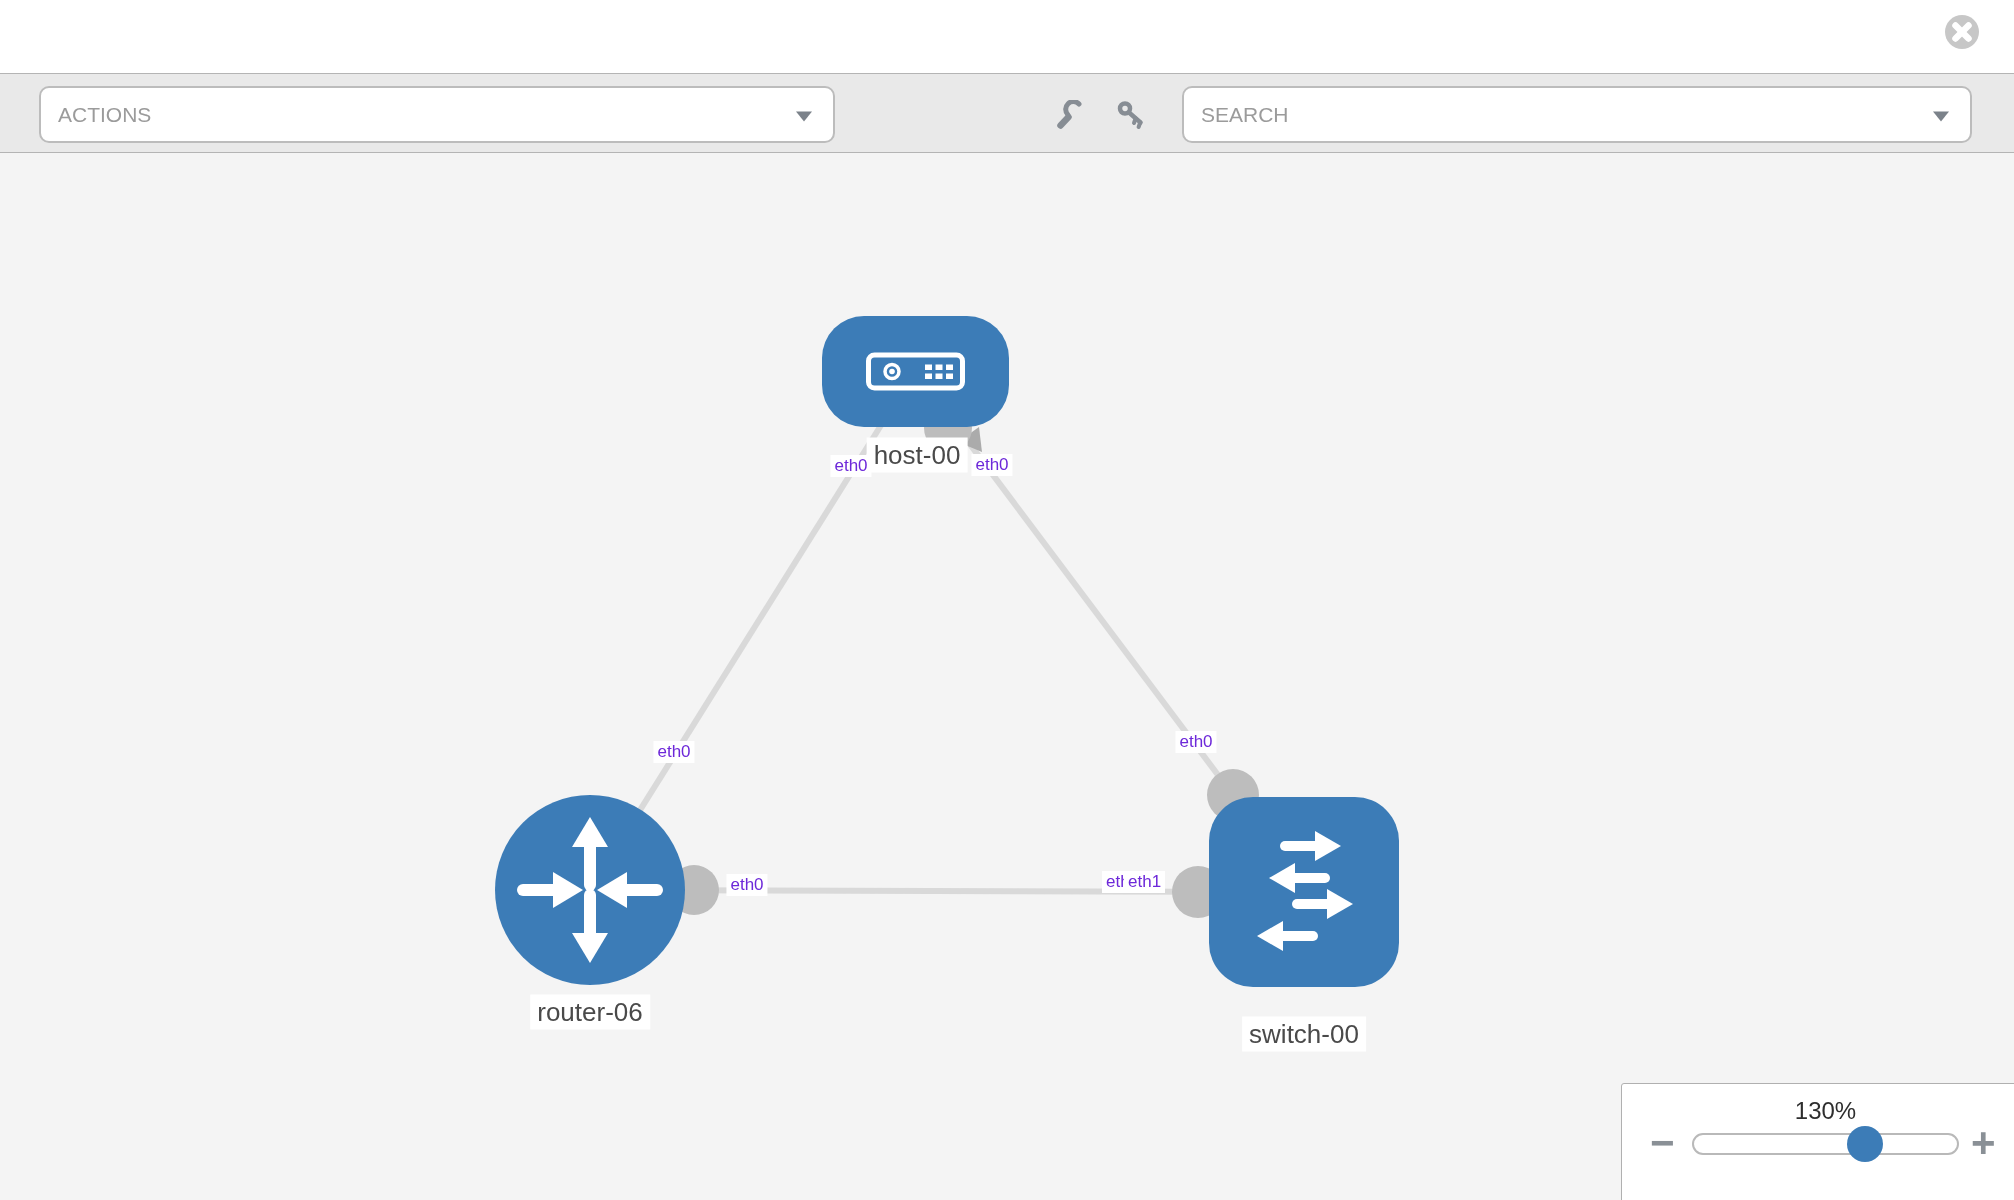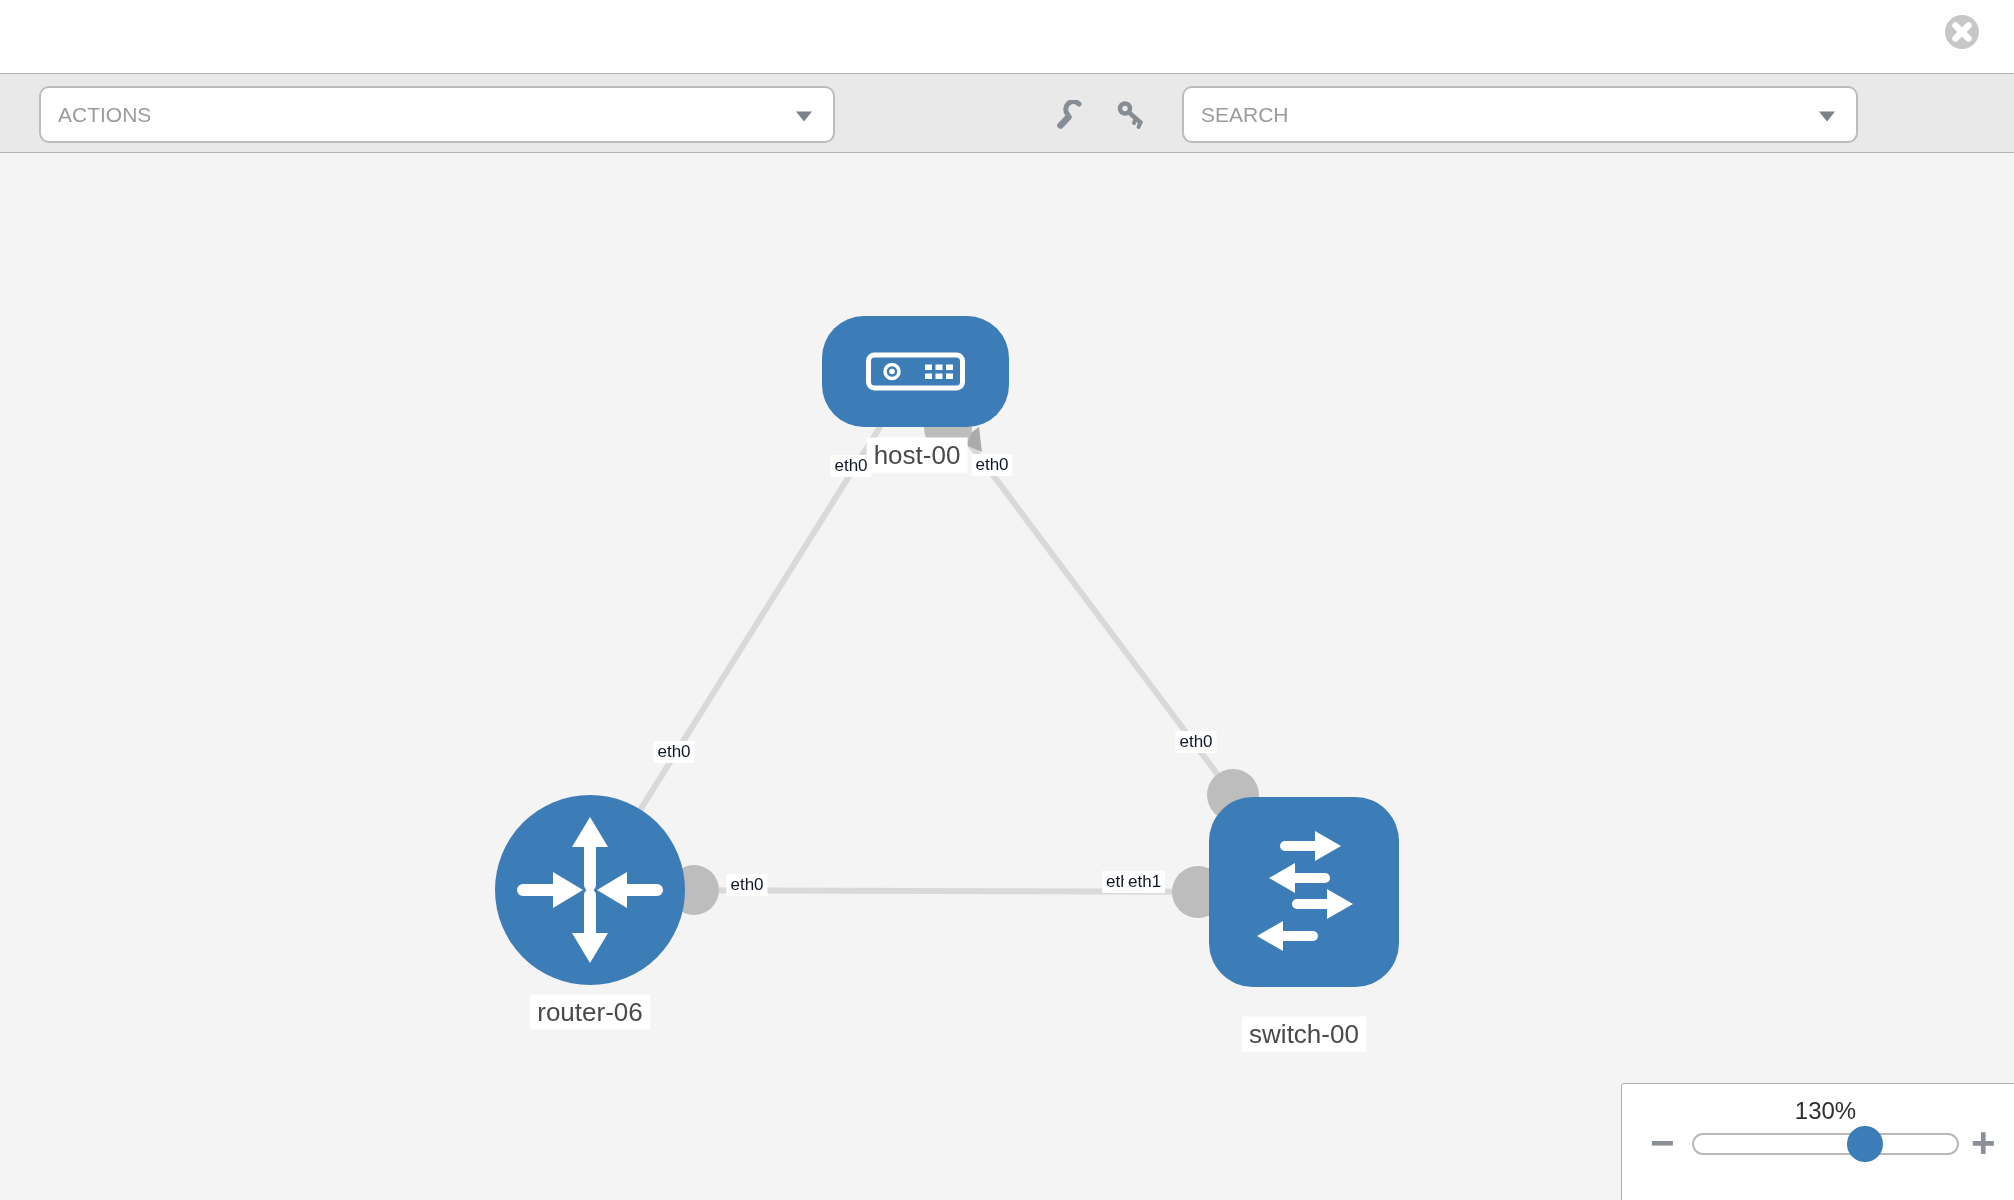--- a/index.html
+++ b/index.html
@@ -11,21 +11,21 @@
   .page-title { position:absolute; left:39px; top:50%; transform:translateY(-50%);
     font-size:25px; font-weight:bold; color:#4d4d4d; letter-spacing:.2px; }
   .close-btn { position:absolute; left:1944px; top:14px; width:36px; height:36px; cursor:pointer; }
 
   
   .toolbar { position:relative; width:2014px; height:80px; background:#e9e9e9;
     border-top:1px solid #b4b4b4; border-bottom:1px solid #b4b4b4; }
   .combo { position:absolute; top:12px; height:57px; background:#fff;
     border:2px solid #bcbcbc; border-radius:10px; cursor:pointer; }
   .combo-actions { left:39px; width:796px; }
-  .combo-search { left:1182px; width:676px; }
+  .combo-search { left:1182px; width:790px; }
   .combo-label { position:absolute; left:17px; top:50%; transform:translateY(-50%);
     font-size:21px; color:#9b9b9b; }
   .caret { position:absolute; right:21px; top:50%; transform:translateY(-35%);
     width:0; height:0; border-left:8px solid transparent; border-right:8px solid transparent;
     border-top:10px solid #7b828a; }
   .tool-icon { position:absolute; top:26px; width:30px; height:30px; cursor:pointer; }
   .icon-wrench { left:1053px; }
   .icon-key { left:1116px; }
 
   
@@ -33,21 +33,21 @@
   .net-svg { position:absolute; left:0; top:0; }
 
   .node { position:absolute; background:#3c7cb7; cursor:pointer; }
   .node-host { left:822px; top:163px; width:187px; height:111px; border-radius:42px; }
   .node-router { left:495px; top:642px; width:190px; height:190px; border-radius:50%; }
   .node-switch { left:1209px; top:644px; width:190px; height:190px; border-radius:44px; }
 
   .node-label { position:absolute; transform:translate(-50%,-50%); background:#fff;
     color:#4a4a4a; font-size:26px; padding:2px 7px; white-space:nowrap; z-index:6; }
   .if-label { position:absolute; transform:translate(-50%,-50%); background:#fff;
-    color:#0f172a; font-size:17px; padding:1px 4px; white-space:nowrap; z-index:7; }
+    color:#6d28d9; font-size:17px; padding:1px 4px; white-space:nowrap; z-index:7; }
   .if-label-abs { transform:translate(0,-50%); } 
 
   
   .zoom-panel { position:absolute; left:1621px; top:930px; width:413px; height:200px;
     background:#fff; border:1px solid #b0b0b0; border-radius:3px; z-index:10; }
   .zoom-value { position:absolute; left:0; top:13px; width:407px; text-align:center;
     font-size:24px; color:#2e2e2e; }
   .zoom-minus, .zoom-plus { position:absolute; top:36px; font-size:42px; font-weight:bold;
     color:#8a9096; cursor:pointer; line-height:46px; }
   .zoom-minus { left:28px; }

